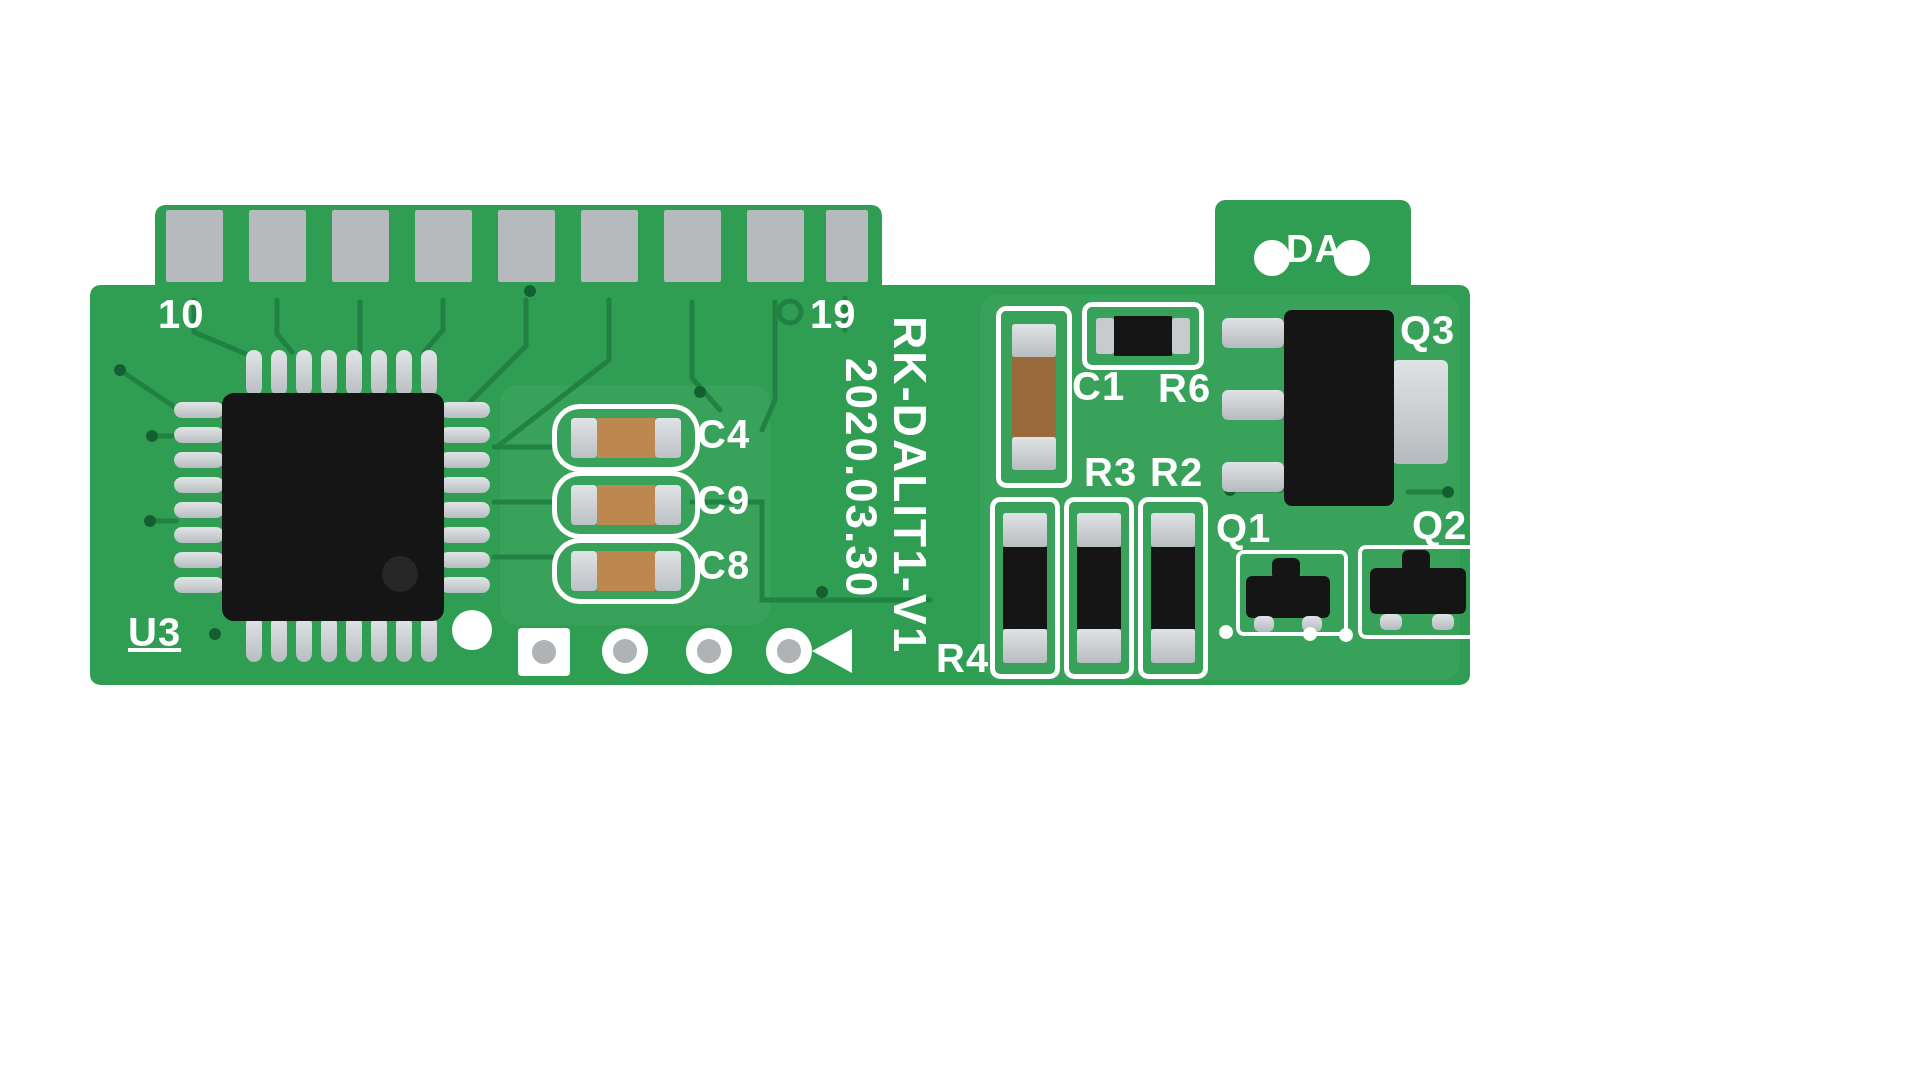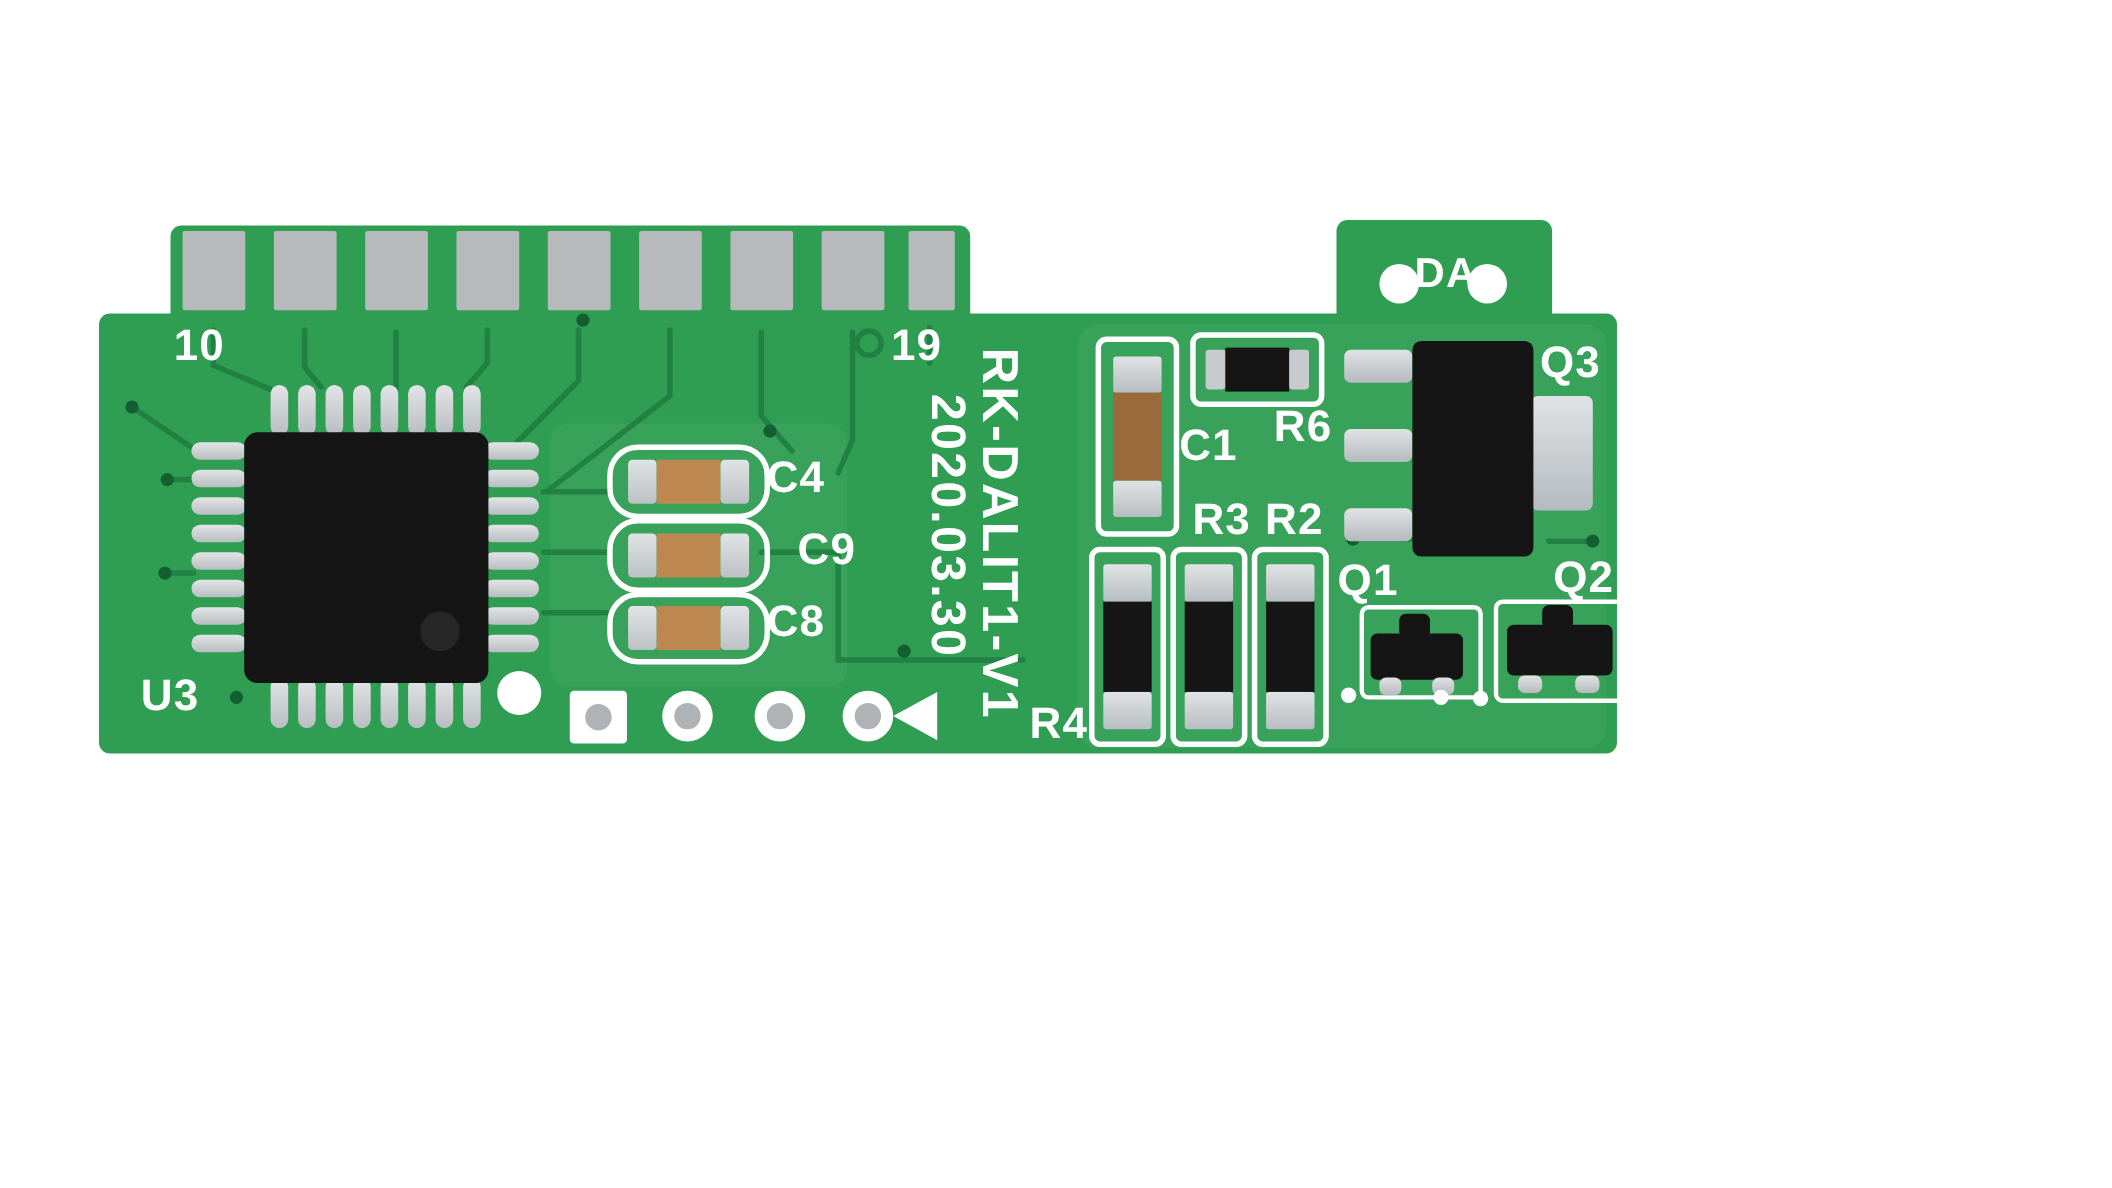--- a/index.html
+++ b/index.html
@@ -252,25 +252,25 @@
 
 <div class="whitedot" style="left:1219px;top:625px;width:14px;height:14px;"></div>
 <div class="whitedot" style="left:1303px;top:627px;width:14px;height:14px;"></div>
 <div class="whitedot" style="left:1339px;top:628px;width:14px;height:14px;"></div>
 
 <div class="whitedot" style="left:1254px;top:240px;width:36px;height:36px;"></div>
 <div class="whitedot" style="left:1334px;top:240px;width:36px;height:36px;"></div>
 
 <div class="label" style="left:158px;top:292px;text-align:center;">10</div>
 <div class="label" style="left:810px;top:292px;">19</div>
-<div class="label" style="left:128px;top:610px;">U3</div>
+<div class="label" style="left:128px;top:610px;text-decoration:underline;">U3</div>
 <div class="label" style="left:697px;top:412px;">C4</div>
-<div class="label" style="left:697px;top:478px;margin-left:28px;">C9</div>
+<div class="label" style="left:697px;top:478px;">C9</div>
 <div class="label" style="left:697px;top:543px;">C8</div>
-<div class="label" style="left:1072px;top:383px;">C1</div>
+<div class="label" style="left:1072px;top:364px;">C1</div>
 <div class="label" style="left:1158px;top:366px;">R6</div>
 <div class="label" style="left:1084px;top:450px;">R3</div>
 <div class="label" style="left:1150px;top:450px;">R2</div>
 <div class="label" style="left:936px;top:636px;">R4</div>
 <div class="label" style="left:1216px;top:506px;">Q1</div>
 <div class="label" style="left:1412px;top:503px;">Q2</div>
 <div class="label" style="left:1400px;top:308px;">Q3</div>
 <div class="label" style="left:1286px;top:228px;font-size:38px;">DA</div>
 <div class="vtext" style="left:937px;top:316px;font-size:46px;">RK-DALIT1-V1</div>
 <div class="vtext" style="left:886px;top:358px;font-size:44px;">2020.03.30</div>

